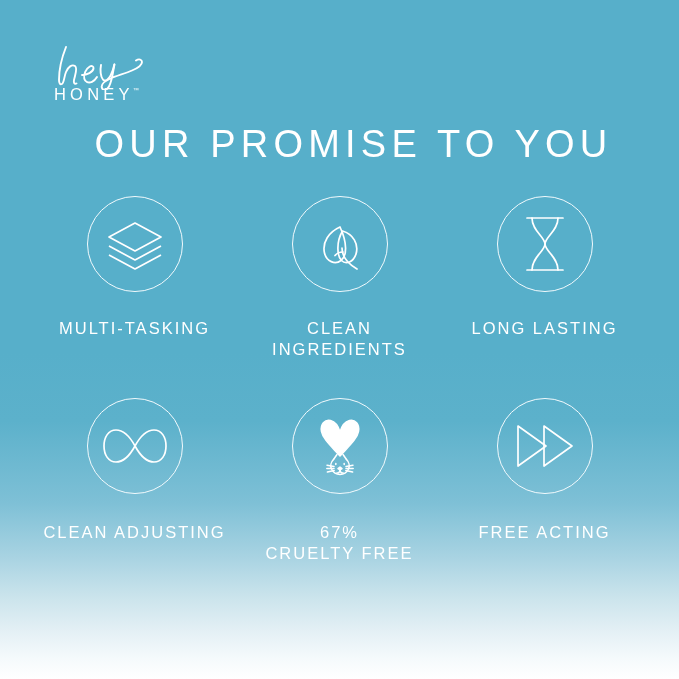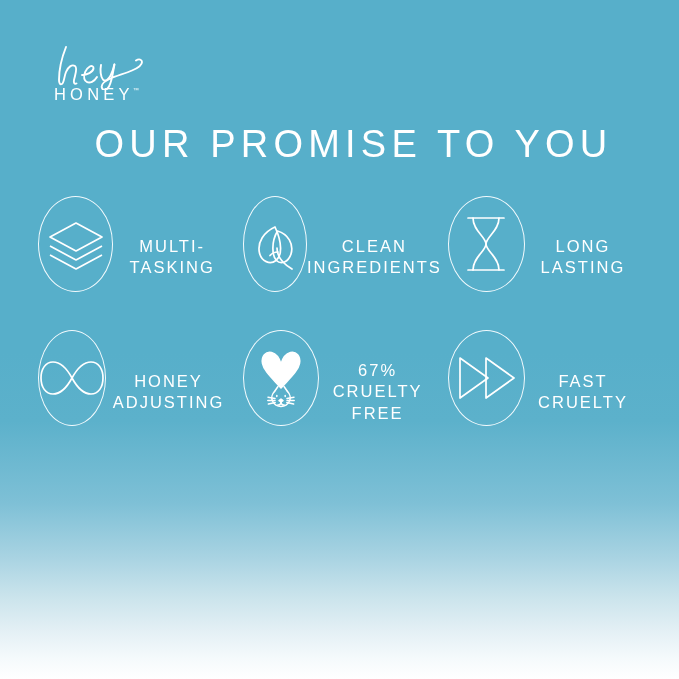--- a/index.html
+++ b/index.html
@@ -94,21 +94,21 @@
     display: flex;
     justify-content: space-between;
     align-items: flex-start;
   }
   .row-2 {
     margin-top: 38px;
   }
   .cell {
     width: 193px;
     display: flex;
-    flex-direction: row;
+    flex-direction: column;
     align-items: center;
   }
 
   .badge {
     width: 96px;
     height: 96px;
     border: 1.6px solid #f2fafd;
     border-radius: 50%;
     box-sizing: border-box;
     display: flex;
@@ -206,21 +206,21 @@
     <div class="row row-2">
 
       <div class="cell">
         <div class="badge">
           <svg width="66" height="40" viewBox="0 0 66 40" aria-hidden="true">
             <g fill="none" stroke="#ffffff" stroke-width="1.7" stroke-linecap="round">
               <path d="M33 20 C27 9, 21 4, 14 4 C6.5 4, 2 11, 2 20 C2 29, 6.5 36, 14 36 C21 36, 27 31, 33 20 C39 9, 45 4, 52 4 C59.5 4, 64 11, 64 20 C64 29, 59.5 36, 52 36 C45 36, 39 31, 33 20 Z"></path>
             </g>
           </svg>
         </div>
-        <div class="cell-label">HONEY ADJUSTING</div>
+        <div class="cell-label">CLEAN ADJUSTING</div>
       </div>
 
       <div class="cell">
         <div class="badge">
           <svg width="62" height="66" viewBox="0 0 62 66" aria-hidden="true">
             <g stroke="#ffffff" stroke-width="1.5" stroke-linecap="round" stroke-linejoin="round">
 
               <path fill="#ffffff" d="M31 43 C22 33, 14 26, 12.5 18.5 C11 11.5, 16 6, 21.5 7.5 C26 8.7, 29.5 13.5, 31 19 C32.5 13.5, 36 8.7, 40.5 7.5 C46 6, 51 11.5, 49.5 18.5 C48 26, 40 33, 31 43 Z"></path>
 
               <path fill="none" d="M24.5 46.5 C22 49, 21 53, 22.5 56 C24.5 60, 28 61.5, 31 61.5 C34 61.5, 37.5 60, 39.5 56 C41 53, 40 49, 37.5 46.5"></path>
@@ -252,18 +252,18 @@
 
       <div class="cell">
         <div class="badge">
           <svg width="62" height="48" viewBox="0 0 62 48" aria-hidden="true">
             <g fill="none" stroke="#ffffff" stroke-width="1.7" stroke-linejoin="round">
               <polygon points="4,4 32,24 4,44"></polygon>
               <polygon points="30,4 58,24 30,44"></polygon>
             </g>
           </svg>
         </div>
-        <div class="cell-label">FAST CRUELTY</div>
+        <div class="cell-label">FREE ACTING</div>
       </div>
 
     </div>
   </div>
 </div>
 
 </body></html>

